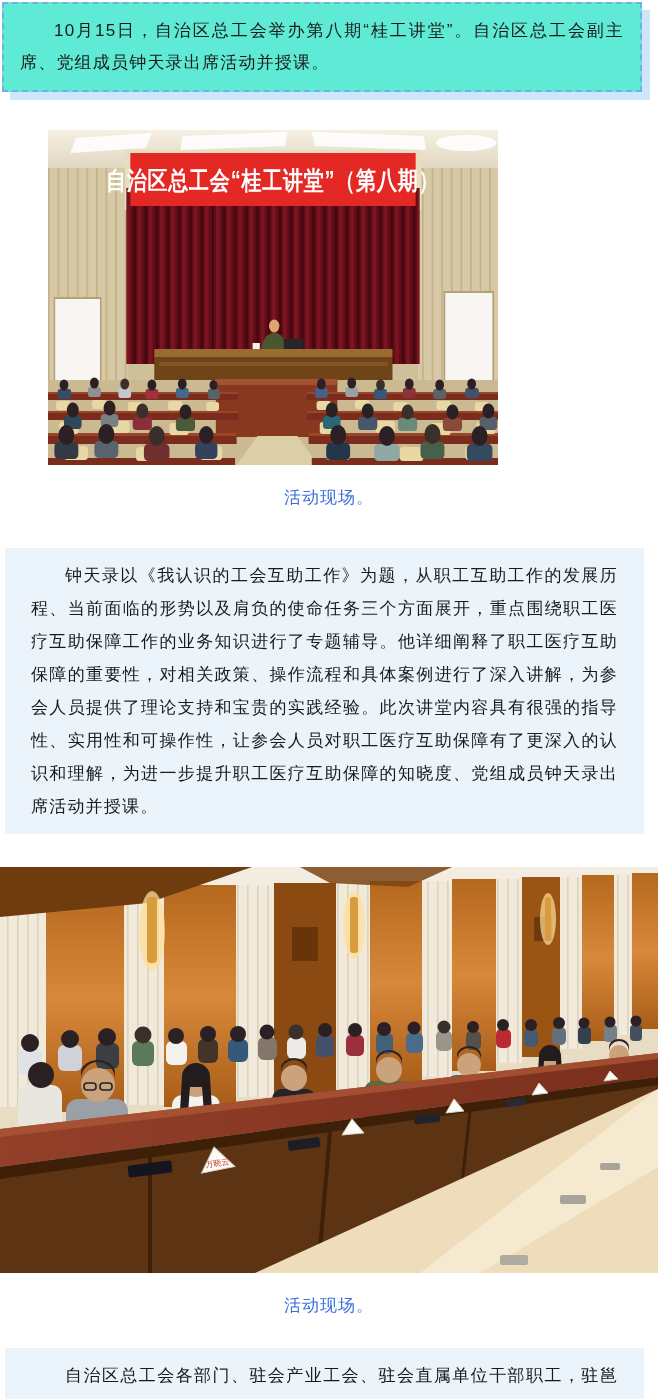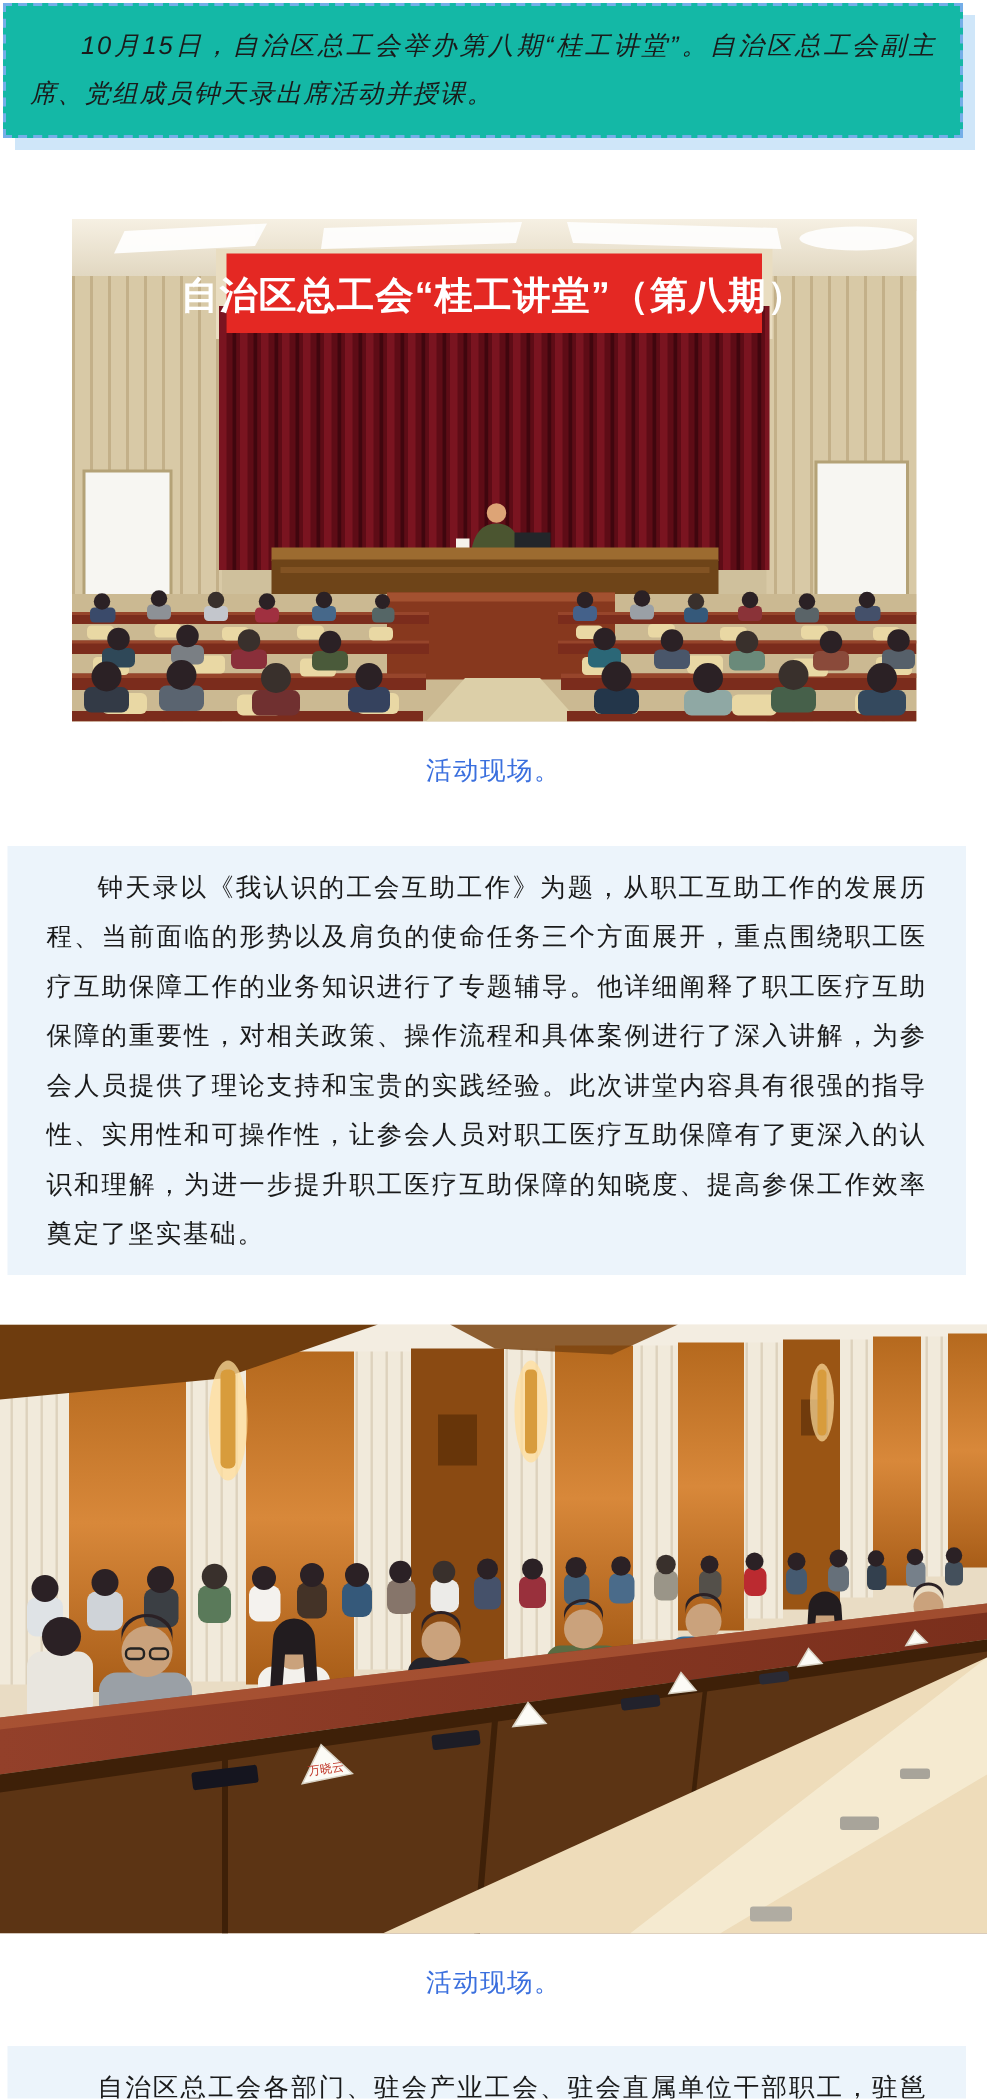--- a/index.html
+++ b/index.html
@@ -9,33 +9,32 @@
     font-family:"Liberation Sans","DejaVu Sans",sans-serif;
     color:#1f1f1f;
   }
   .page { width:658px; position:relative; }
 
   
   .intro-box {
     margin:2px 0 0 2px;
     width:640px;
     border:2px dashed #74aee8;
-    background:#14b8a6;
+    background:#5eead4;
     box-shadow:8px 8px 0 0 #cfe6f9;
     padding:11px 16px;
-    font-style:italic;
   }
   .intro-box p {
     font-size:17px; line-height:32px; letter-spacing:1.2px;
     text-align:justify; text-indent:2em; color:#1a1a1a;
   }
 
   
   figure.photo { display:block; font-size:0; }
-  .photo1 { margin:54px 0 0 48px; width:563px; height:335px; }
+  .photo1 { margin:38px 0 0 48px; width:450px; height:335px; }
   .photo2 { margin:33px 0 0 0; width:658px; height:406px; }
   figure.photo svg { display:block; width:100%; height:100%; }
 
   .caption {
     margin-top:21px; text-align:center;
     font-size:17px; line-height:24px; color:#3a6fde; letter-spacing:1px;
   }
 
   
   .text-box {
@@ -279,21 +278,21 @@
             <rect x="524" y="314" width="32" height="17" rx="5" fill="#34495e"></rect>
             <circle cx="540" cy="306" r="10" fill="#2b2125"></circle>
           </g>
       </g>
     </svg>
   </figure>
 
   <div class="caption">活动现场。</div>
 
   <div class="text-box">
-    <p>钟天录以《我认识的工会互助工作》为题，从职工互助工作的发展历程、当前面临的形势以及肩负的使命任务三个方面展开，重点围绕职工医疗互助保障工作的业务知识进行了专题辅导。他详细阐释了职工医疗互助保障的重要性，对相关政策、操作流程和具体案例进行了深入讲解，为参会人员提供了理论支持和宝贵的实践经验。此次讲堂内容具有很强的指导性、实用性和可操作性，让参会人员对职工医疗互助保障有了更深入的认识和理解，为进一步提升职工医疗互助保障的知晓度、提高参保工作效率奠定了坚实基础。</p>
+    <p>钟天录以《我认识的工会互助工作》为题，从职工互助工作的发展历程、当前面临的形势以及肩负的使命任务三个方面展开，重点围绕职工医疗互助保障工作的业务知识进行了专题辅导。他详细阐释了职工医疗互助保障的重要性，对相关政策、操作流程和具体案例进行了深入讲解，为参会人员提供了理论支持和宝贵的实践经验。此次讲堂内容具有很强的指导性、实用性和可操作性，让参会人员对职工医疗互助保障有了更深入的认识和理解，为进一步提升职工医疗互助保障的知晓度、党组成员钟天录出席活动并授课。</p>
   </div>
 
   <figure class="photo photo2">
     <svg viewBox="0 0 658 406" preserveAspectRatio="none">
       <defs>
         <linearGradient id="woodp" x1="0" y1="0" x2="0" y2="1">
           <stop offset="0" stop-color="#b5691e"></stop>
             <stop offset="0.5" stop-color="#d8883a"></stop>
             <stop offset="1" stop-color="#a85d18"></stop>
         </linearGradient>

